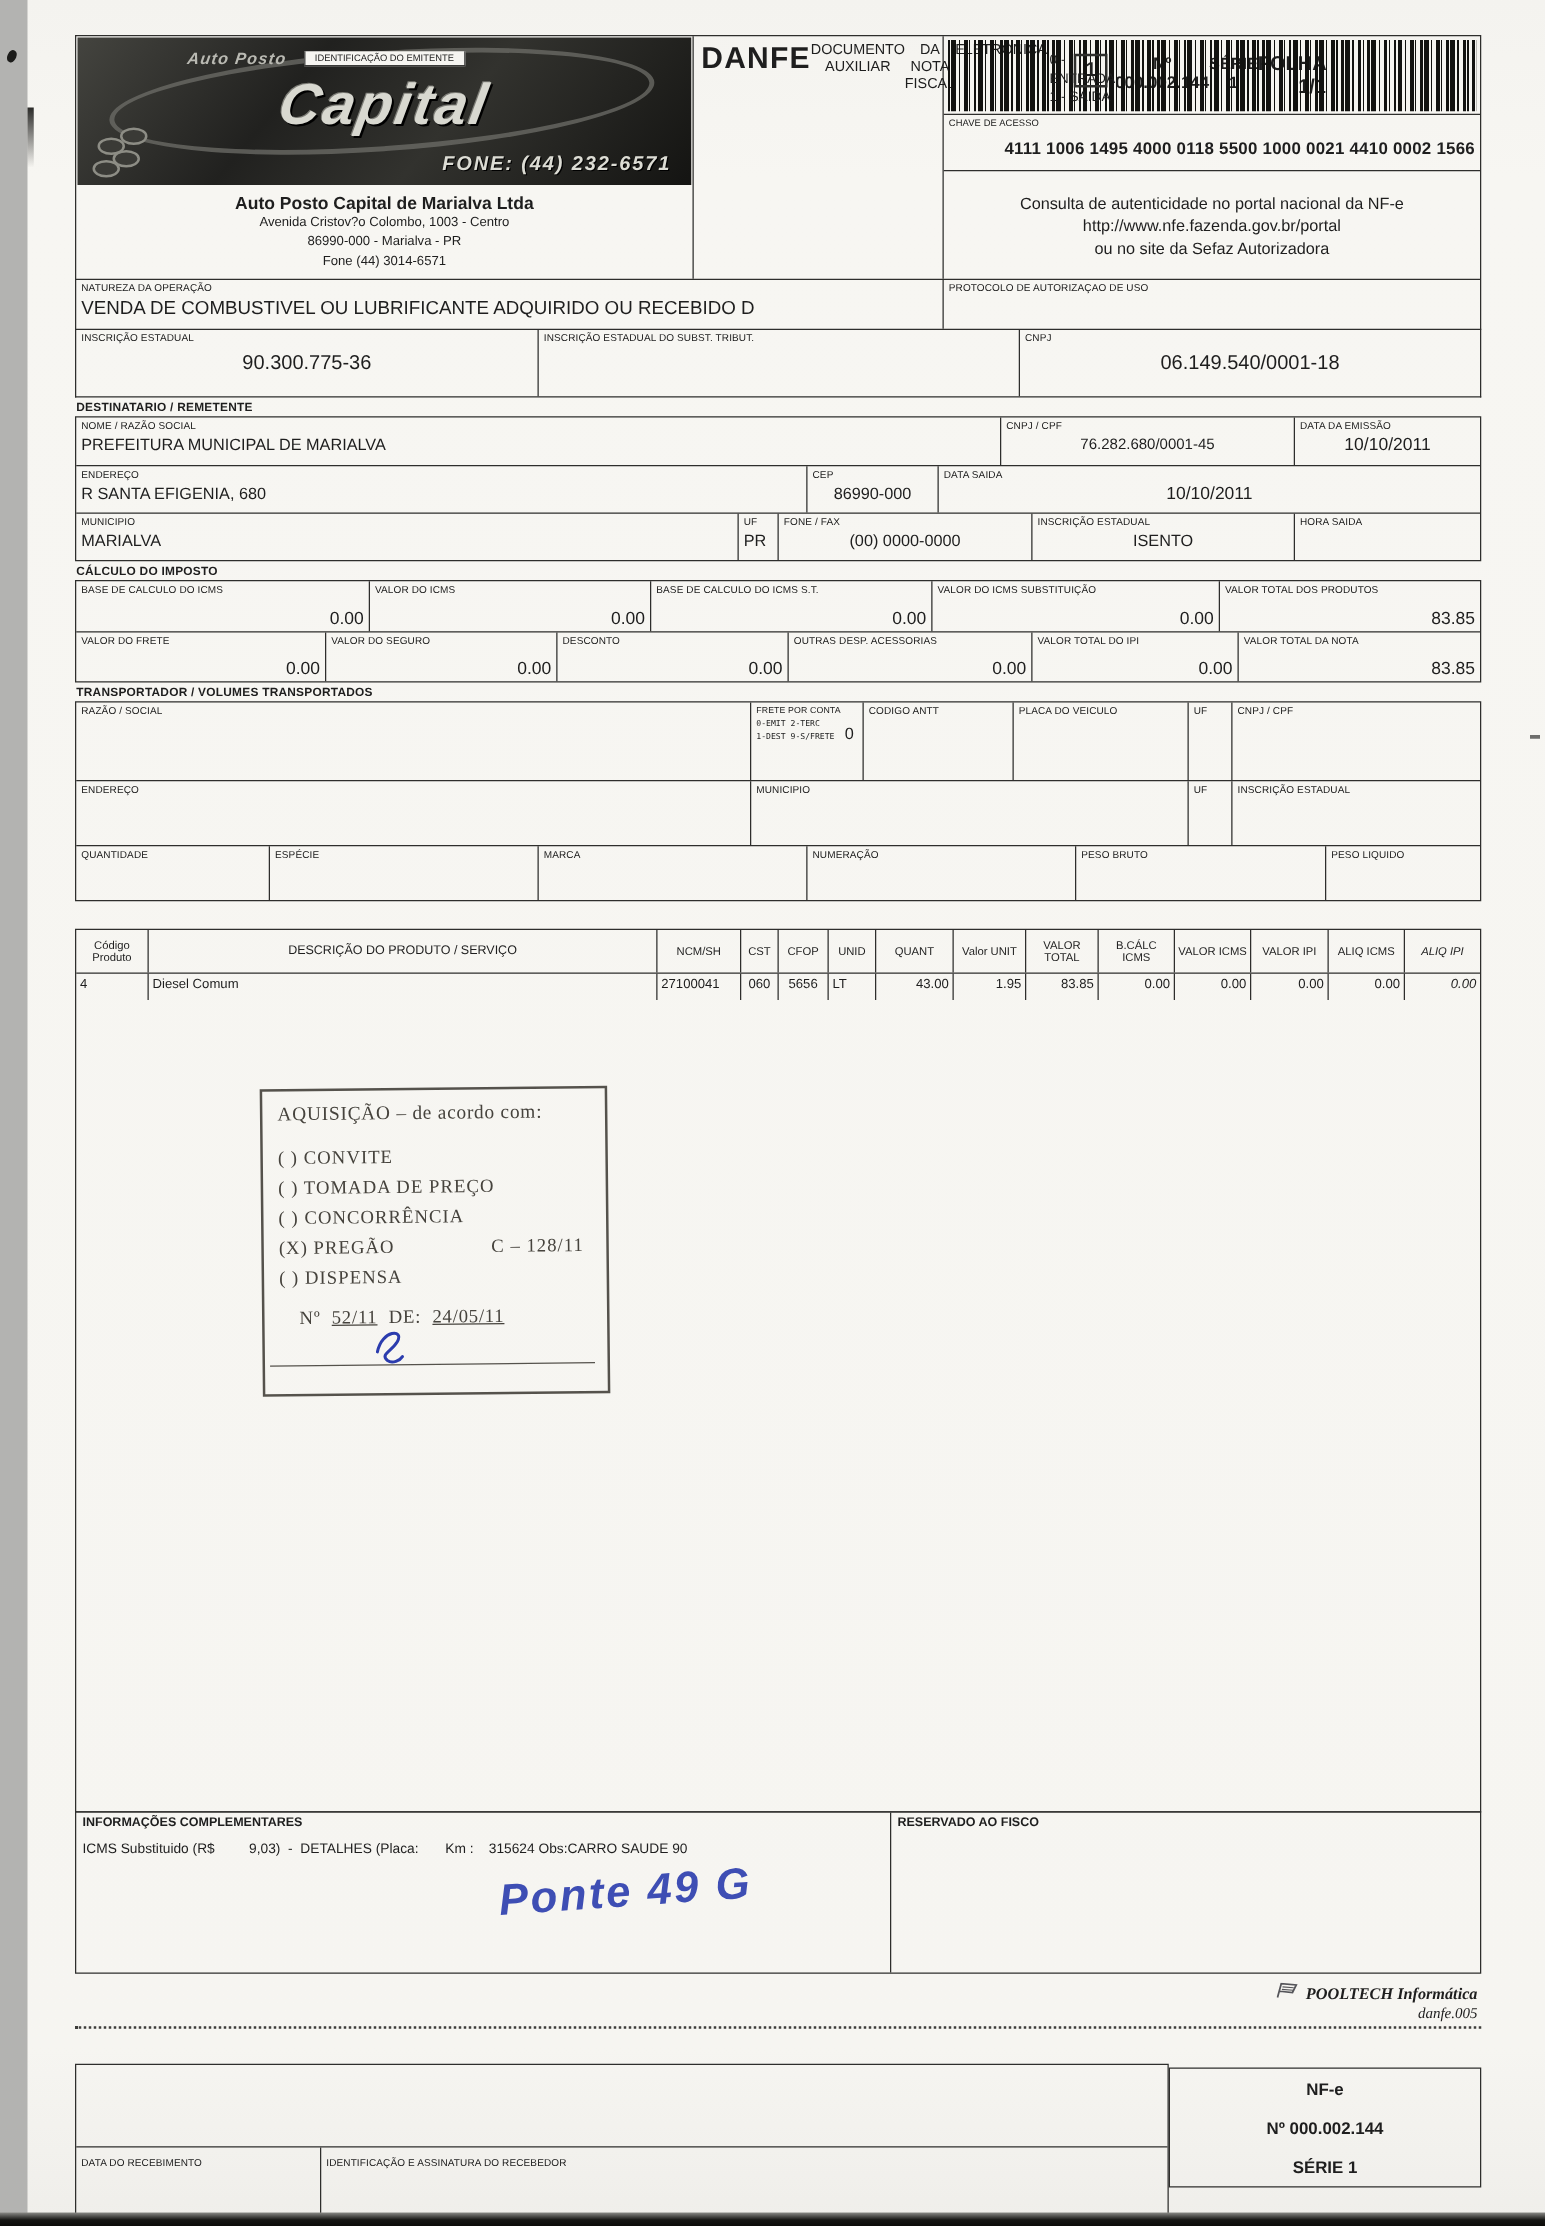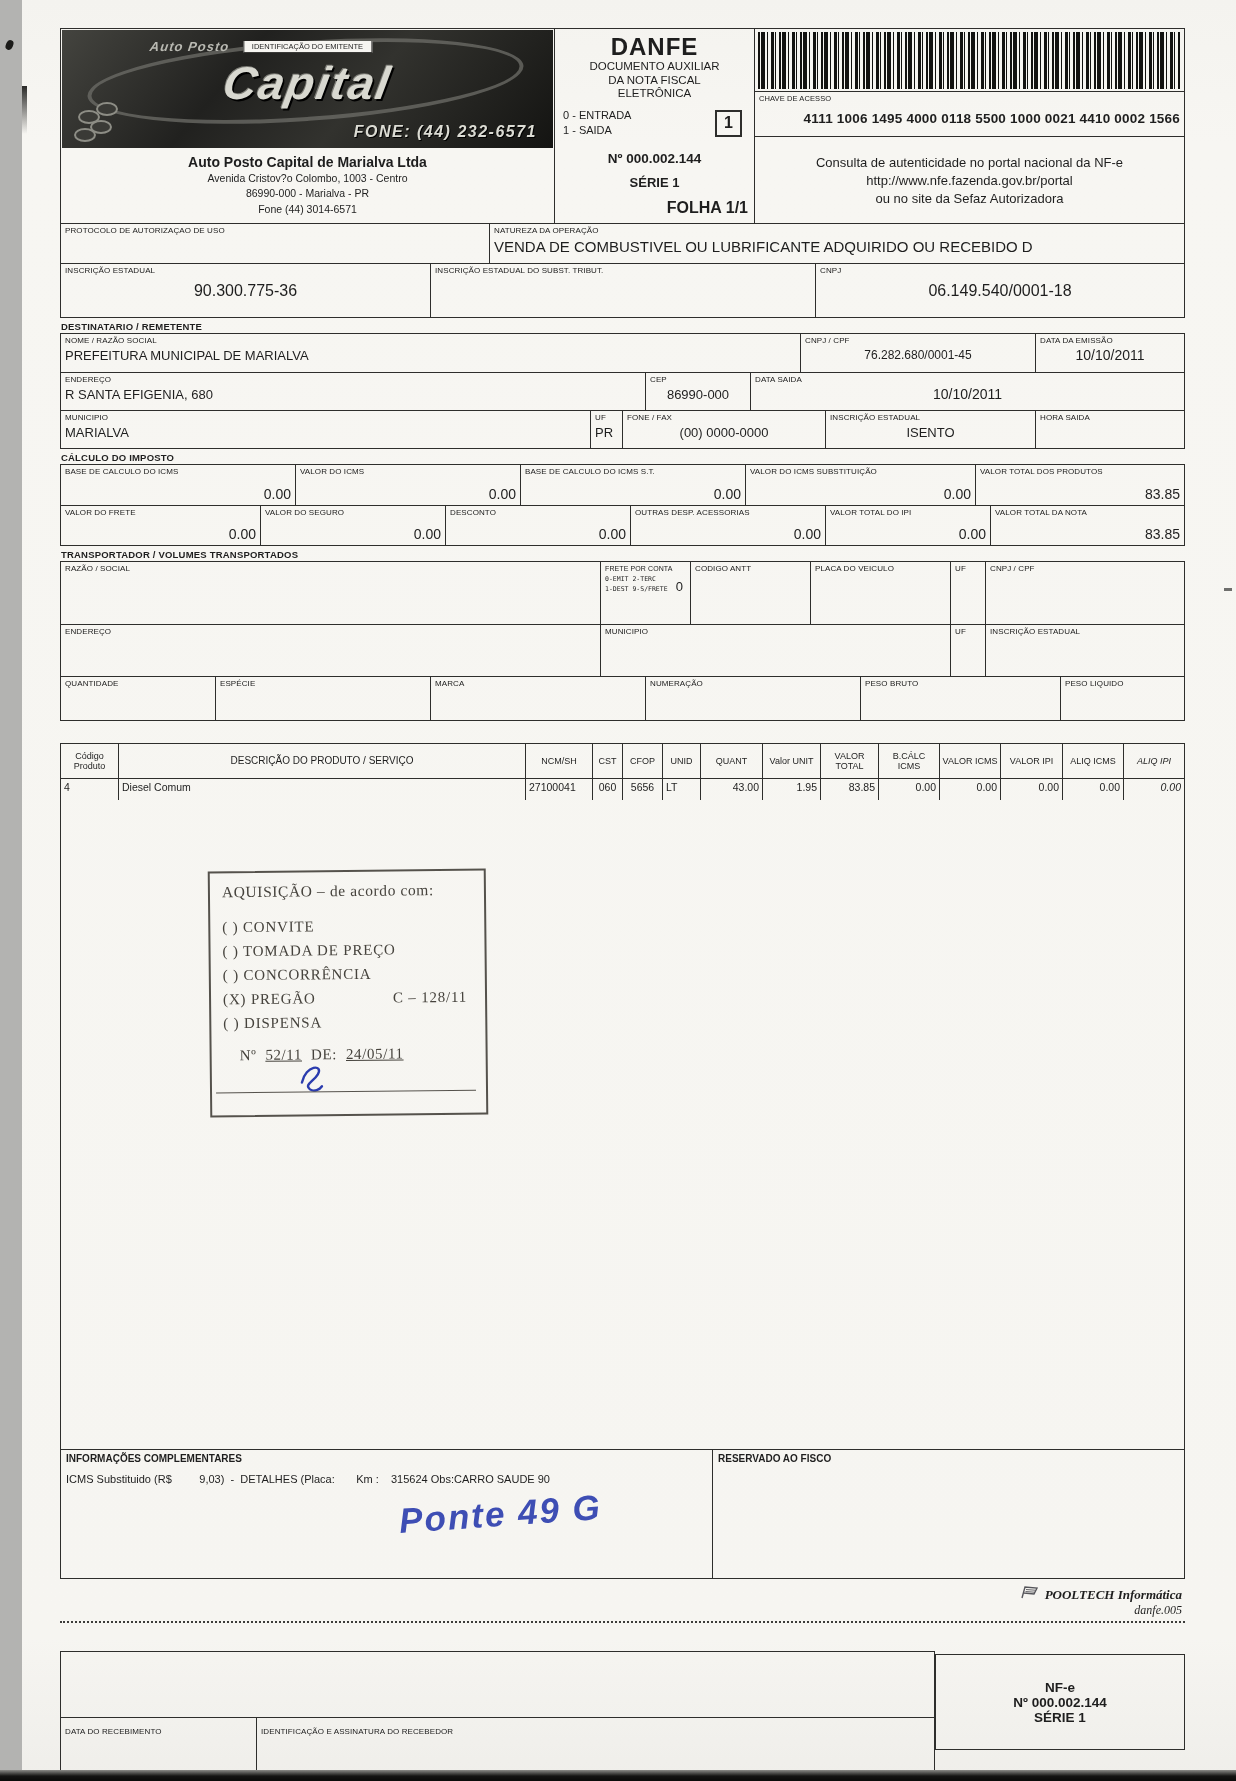--- a/index.html
+++ b/index.html
@@ -38,21 +38,21 @@
                 color:#d8d8d0; text-shadow:2px 2px 0 #000, -1px -1px 0 #7c7c76; }
   .logo-phone { position:absolute; bottom:7px; right:16px; font-size:16px; font-weight:bold; font-style:italic;
                 color:#dcdcd4; letter-spacing:1.5px; text-shadow:1px 1px 0 #000; }
   .coins { position:absolute; left:8px; bottom:4px; width:70px; height:52px; }
   .coin { position:absolute; width:22px; height:14px; border:2px solid #8d8d85; border-radius:50%; background:#3a3a36; }
   .coin.c1{left:4px;bottom:2px;} .coin.c2{left:20px;bottom:10px;} .coin.c3{left:8px;bottom:20px;} .coin.c4{left:26px;bottom:28px;}
   .emit-info { flex:1; display:flex; flex-direction:column; align-items:center; justify-content:center; gap:2px; padding:3px 6px 5px; }
   .emit-name { font-size:14px; font-weight:bold; }
   .emit-addr { font-size:10.5px; line-height:13.5px; text-align:center; }
 
-  .danfe-col { width:200px; border-right:1px solid #2e2e2c; padding:5px 6px 4px; display:flex; flex-direction:column; }
+  .danfe-col { width:200px; border-right:1px solid #2e2e2c; padding:5px 6px 4px; display:flex; flex-direction:row; }
   .danfe-title { text-align:center; font-size:24px; font-weight:bold; letter-spacing:1px; line-height:26px; }
   .danfe-sub { text-align:center; font-size:11.5px; line-height:13.5px; }
   .tipo-row { position:relative; margin-top:7px; height:34px; }
   .tipo-lines { font-size:11px; line-height:15px; padding-left:2px; }
   .tipo-box { position:absolute; right:6px; top:2px; width:27px; height:27px; border:2px solid #2e2e2c;
               display:flex; align-items:center; justify-content:center; font-size:16px; font-weight:bold; }
   .danfe-num { text-align:center; font-weight:bold; font-size:13.5px; margin-top:9px; }
   .danfe-serie { text-align:center; font-weight:bold; font-size:13px; margin-top:9px; }
   .danfe-folha { text-align:right; font-weight:bold; font-size:16px; margin-top:9px; }
 
@@ -134,21 +134,21 @@
   .danfe-ref { font-family:"Liberation Serif", serif; font-style:italic; font-size:12px; }
   .perforation { border-top:2.5px dotted #3c3c3a; margin-top:3px; }
 
   .canhoto { display:flex; margin-top:28px; align-items:flex-start; }
   .canhoto-left { width:875px; height:124px; border:1px solid #2e2e2c; display:flex; flex-direction:column; }
   .canhoto-top { flex:1; }
   .canhoto-bottom { height:57px; border-top:1px solid #2e2e2c; display:flex; }
   .cb-cell { border-right:1px solid #2e2e2c; padding:2px 4px; }
   .cb-cell:last-child { border-right:none; flex:1; }
   .nfe-box { width:250px; height:96px; border:1px solid #2e2e2c; margin-top:3px; display:flex; flex-direction:column;
-             align-items:center; justify-content:center; gap:0; font-weight:bold; font-size:13.5px; }
+             align-items:center; justify-content:center; gap:16px; font-weight:bold; font-size:13.5px; }
 
   
   .noise-speck { position:absolute; left:6px; top:40px; width:7px; height:10px; background:#1c1c1a;
                  border-radius:45%; transform:rotate(24deg); }
   .noise-streak { position:absolute; left:22px; top:86px; width:5px; height:48px;
                   background:linear-gradient(180deg,#2a2a28,rgba(90,90,88,0)); }
   .noise-tick { position:absolute; left:1224px; top:588px; width:8px; height:3px; background:#6e6e6c; }
   .bottom-band { position:absolute; left:0; bottom:0; width:100%; height:11px;
                  background:linear-gradient(180deg,#8a8a86,#141412 55%,#0a0a08); }
 </style>
@@ -209,26 +209,26 @@
           </div>
           <div class="consulta">
             <div>Consulta de autenticidade no portal nacional da NF-e</div>
             <div>http://www.nfe.fazenda.gov.br/portal</div>
             <div>ou no site da Sefaz Autorizadora</div>
           </div>
         </div>
       </div>
 
       <div class="box row h40" style="border-top:none;">
-        <div class="cell" style="flex:1">
-          <span class="lbl">PROTOCOLO DE AUTORIZAÇAO DE USO</span>
-        </div>
         <div class="cell nat-left">
           <span class="lbl">NATUREZA DA OPERAÇÃO</span>
           <span class="val">VENDA DE COMBUSTIVEL OU LUBRIFICANTE ADQUIRIDO OU RECEBIDO D</span>
+        </div>
+        <div class="cell" style="flex:1">
+          <span class="lbl">PROTOCOLO DE AUTORIZAÇAO DE USO</span>
         </div>
       </div>
 
       <div class="box row h54" style="border-top:none;">
         <div class="cell w370">
           <span class="lbl">INSCRIÇÃO ESTADUAL</span>
           <span class="val insc-val">90.300.775-36</span>
         </div>
         <div class="cell w385">
           <span class="lbl">INSCRIÇÃO ESTADUAL DO SUBST. TRIBUT.</span>

